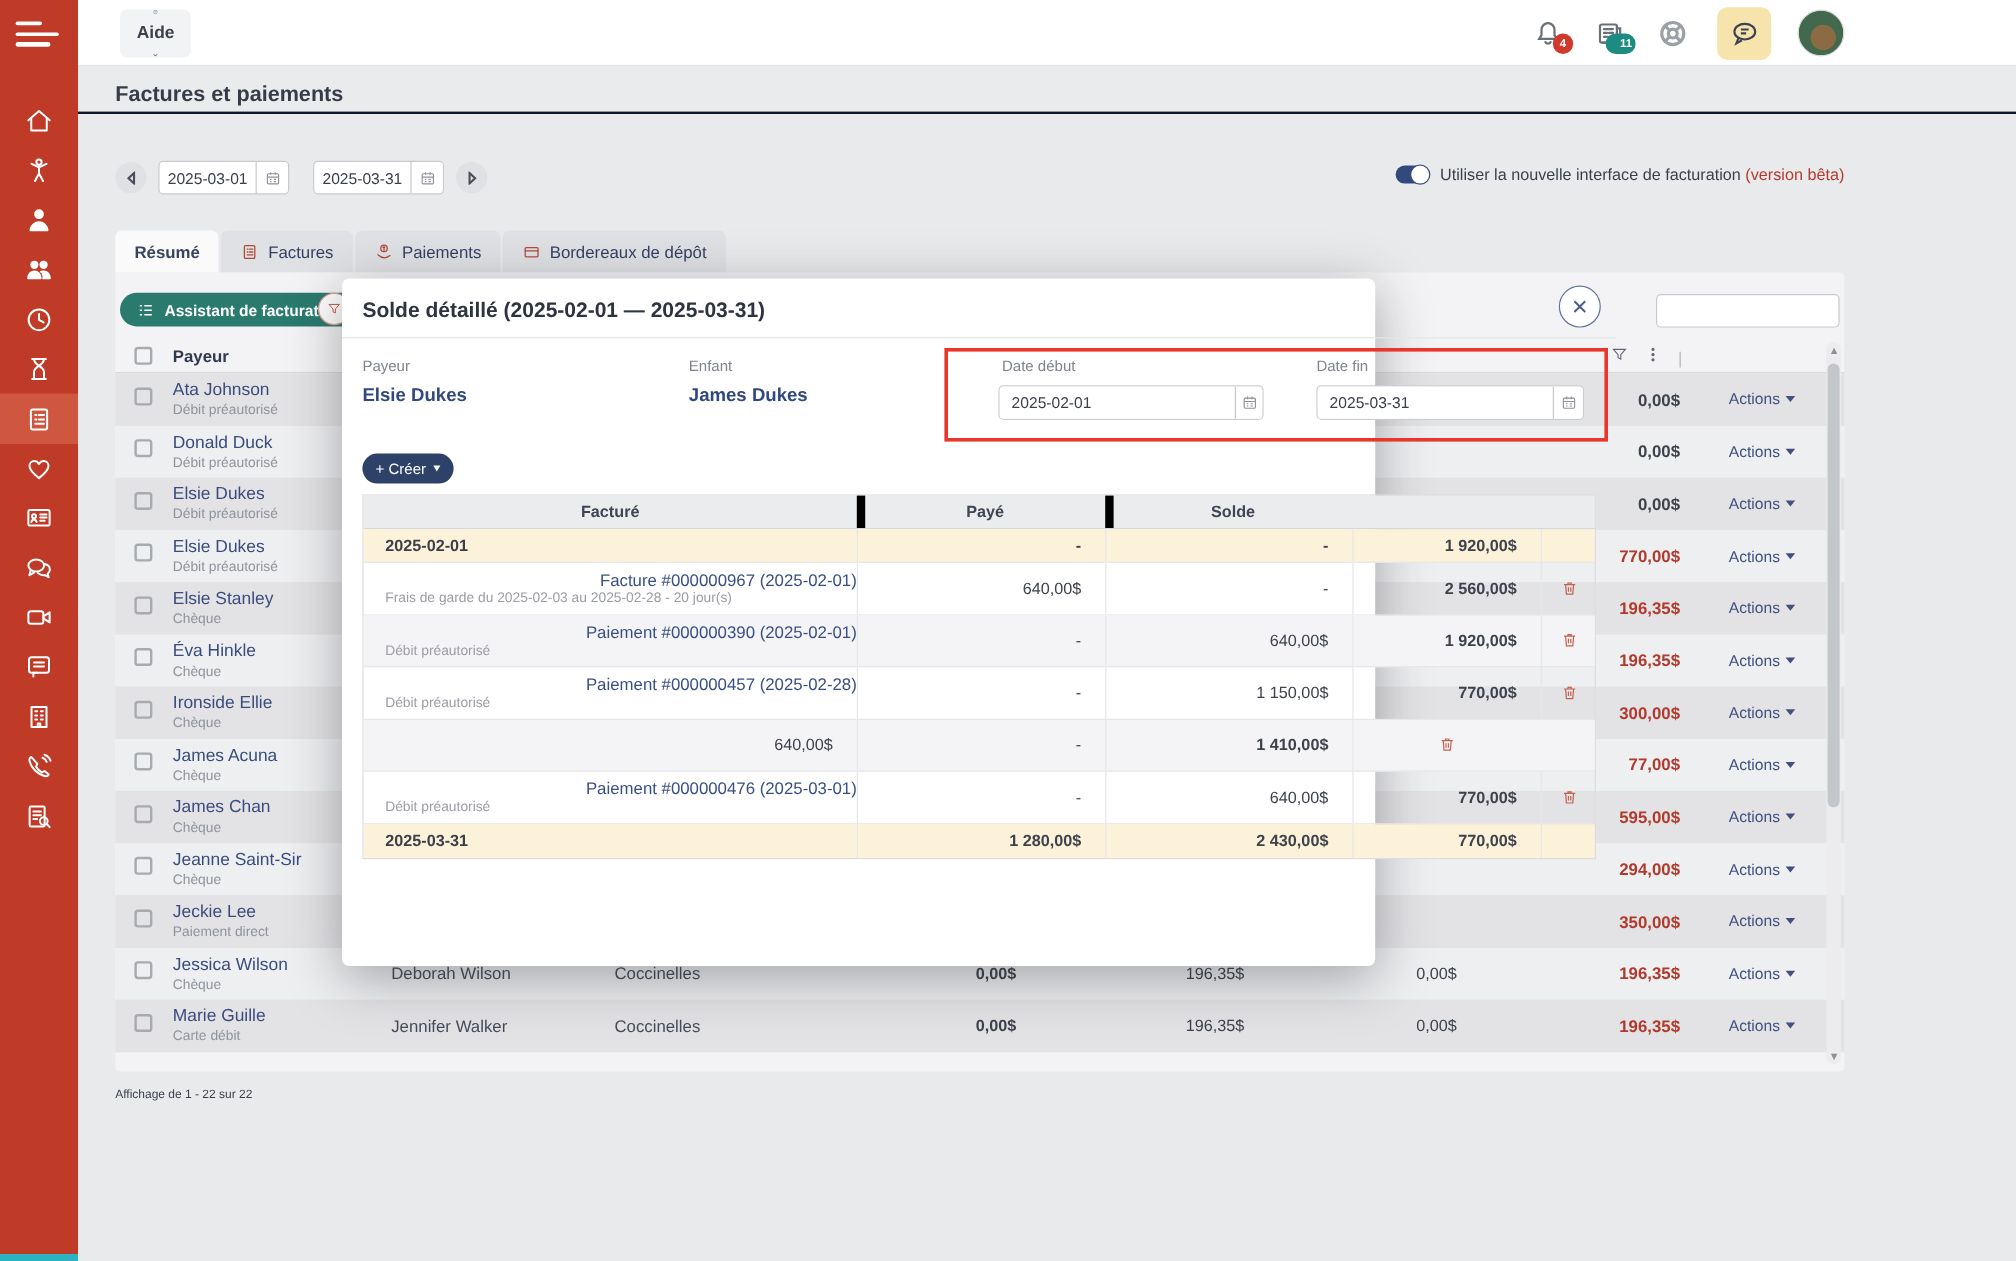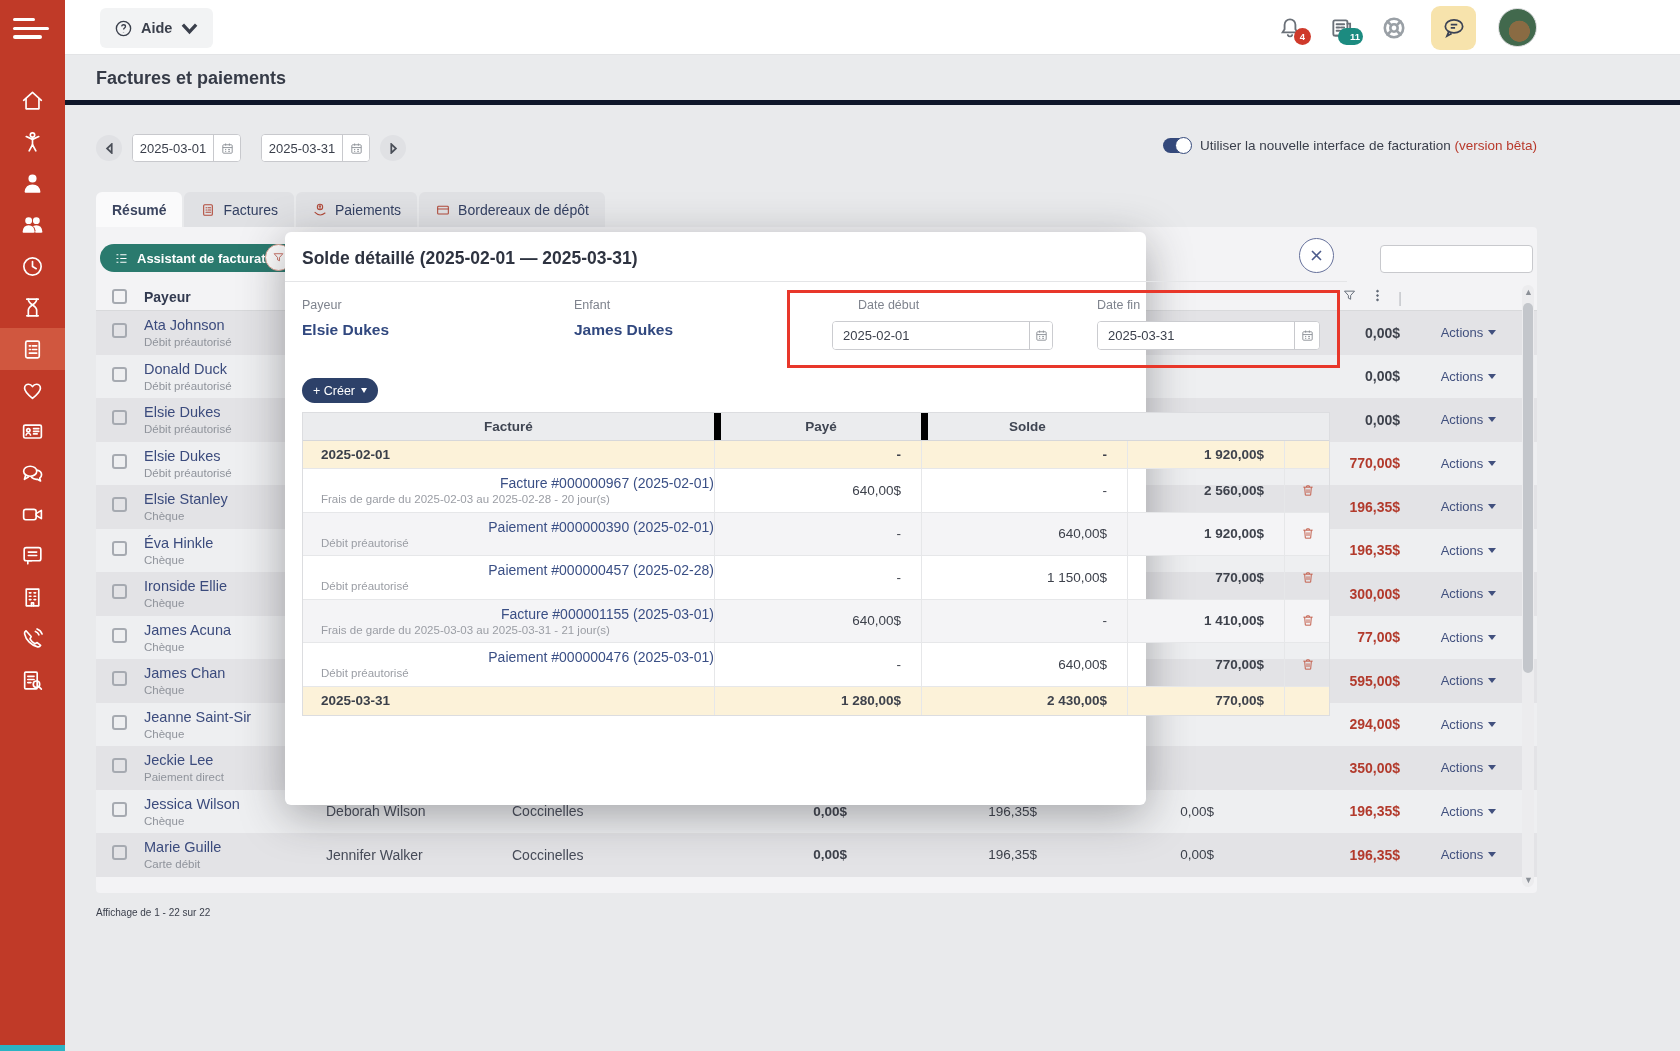--- a/index.html
+++ b/index.html
@@ -15,35 +15,35 @@
   .hamburger i:nth-child(2){ width:36px; }
   .hamburger i:nth-child(3){ width:29px; }
   .side-nav { position:absolute; top:80px; left:0; width:65px; }
   .side-item { width:65px; height:41.4px; display:flex; align-items:center; justify-content:center; color:#fff; }
   .side-item svg { width:25px; height:25px; stroke:currentColor; fill:none; stroke-width:1.6; stroke-linecap:round; stroke-linejoin:round; }
   .side-item.active { background:#d0573f; }
   .side-strip { position:absolute; bottom:0; left:0; width:65px; height:6px; background:#2bb3c4; }
 
   
   .topbar { position:absolute; left:65px; top:0; width:1615px; height:55px; background:#ffffff; border-bottom:1px solid #e3e4e6; z-index:10; }
-  .aide-btn { position:absolute; left:35px; top:8px; height:40px; padding:0 14px; background:#f2f3f4; border:none; border-radius:6px; display:flex; align-items:center; gap:8px; font-family:inherit; font-size:14.5px; font-weight:bold; color:#3a3f4b; cursor:pointer; }
+  .aide-btn { position:absolute; left:35px; top:8px; height:40px; padding:0 14px; background:#f2f3f4; border:none; border-radius:6px; display:flex; align-items:center; gap:8px; font-family:inherit; font-size:14.5px; font-weight:bold; color:#3a3f4b; cursor:pointer;flex-direction:column; }
   .aide-btn svg { width:19px; height:19px; stroke:#3a3f4b; fill:none; stroke-width:1.7; }
   .chev { width:10px; height:10px; stroke:#3a3f4b; fill:none; stroke-width:2; }
   .top-icons { position:absolute; right:143px; top:0; height:55px; display:flex; align-items:center; gap:22px; }
   .tico { position:relative; width:30px; height:30px; display:flex; align-items:center; justify-content:center; cursor:pointer; }
   .tico svg { width:26px; height:26px; stroke:#6a7078; fill:none; stroke-width:1.7; stroke-linecap:round; }
   .badge { position:absolute; right:-6px; bottom:-2px; min-width:17px; height:17px; border-radius:9px; color:#fff; font-size:9.5px; font-weight:bold; display:flex; align-items:center; justify-content:center; padding:0 3px; }
   .badge.red { background:#cf3a2b; }
   .badge.teal { background:#1c8b80;padding-left:12px; }
   .chat-btn { width:45px; height:44px; background:#f7e3ac; border-radius:9px; display:flex; align-items:center; justify-content:center; cursor:pointer; }
   .chat-btn svg { width:26px; height:26px; stroke:#3b4254; fill:none; stroke-width:1.6; }
   .avatar { width:39px; height:39px; border-radius:50%; cursor:pointer; background:radial-gradient(circle at 55% 60%, #8a6b43 0 34%, #42694d 36% 100%); border:1px solid #d7d8da; }
 
   
-  .title-bar { position:absolute; left:65px; top:55px; width:1615px; height:50px; background:#eaebed; border-bottom:5px solid #0f172a; }
+  .title-bar { position:absolute; left:65px; top:55px; width:1615px; height:40px; background:#eaebed; border-bottom:2px solid #0f172a; }
   .title-bar h1 { position:absolute; left:31px; top:13px; font-size:18px; font-weight:bold; color:#363b47; }
 
   
   .content { position:absolute; left:65px; top:105px; width:1615px; height:946px; background:#e9eaec; }
 
   .date-nav { position:absolute; left:31px; top:29px; display:flex; align-items:center; }
   .nav-circ { width:26px; height:26px; border-radius:50%; background:#e0e1e4; border:none; display:flex; align-items:center; justify-content:center; cursor:pointer; }
   .nav-circ svg { width:11px; height:11px; stroke:#4a4f58; fill:none; stroke-width:1.6; }
   .date-group { display:flex; margin-left:10px; margin-right:10px; border:1px solid #c8c9cd; border-radius:4px; background:#fff; height:28px; overflow:hidden; }
   .date-group input { width:80px; border:none; outline:none; font-family:inherit; font-size:13px; color:#3a3f4b; text-align:center; background:#fff; }
@@ -662,21 +662,21 @@
           <path d="M3 3l9 9M12 3l-9 9"></path>
         </svg>
     </button>
     <div class="m-div"></div>
 
     <span class="m-label" style="left:17px;top:66px">Payeur</span>
     <span class="m-link" style="left:17px;top:89px">Elsie Dukes</span>
     <span class="m-label" style="left:289px;top:66px">Enfant</span>
     <span class="m-link" style="left:289px;top:89px">James Dukes</span>
 
-    <span class="m-label" style="left:573px;top:66px">Date début</span>
+    <span class="m-label" style="left:550px;top:66px">Date début</span>
     <div class="m-dgroup" style="left:547px;top:89px;width:221px">
       <input value="2025-02-01" style="">
       <span class="cal-seg">
           <svg viewBox="0 0 24 24">
             <rect x="4.5" y="6" width="15" height="13.5" rx="1.5"></rect>
             <path d="M4.5 10.5h15M9 4v3.5M15 4v3.5M8 13.5h2M8 16.5h2M13 13.5h3M13 16.5h3"></path>
           </svg>
         </span>
     </div>
     <span class="m-label" style="left:812px;top:66px">Date fin</span>
@@ -747,24 +747,20 @@
             <div class="m-num">-</div>
             <div class="m-num">1 150,00$</div>
             <div class="m-num b">770,00$</div>
             <div class="m-trash">
               <svg viewBox="0 0 24 24">
                 <path d="M5 7h14M10 7V5h4v2M7 7l1 12h8l1-12M10.5 10.2v5.6M13.5 10.2v5.6"></path>
               </svg>
             </div>
           </div>
           <div class="mrow entry alt">
-            <div>
-              <div class="m-elabel">Facture #000001155 (2025-03-01)</div>
-              <div class="m-esub">Frais de garde du 2025-03-03 au 2025-03-31 - 21 jour(s)</div>
-            </div>
             <div class="m-num">640,00$</div>
             <div class="m-num">-</div>
             <div class="m-num b">1 410,00$</div>
             <div class="m-trash">
               <svg viewBox="0 0 24 24">
                 <path d="M5 7h14M10 7V5h4v2M7 7l1 12h8l1-12M10.5 10.2v5.6M13.5 10.2v5.6"></path>
               </svg>
             </div>
           </div>
           <div class="mrow entry">

